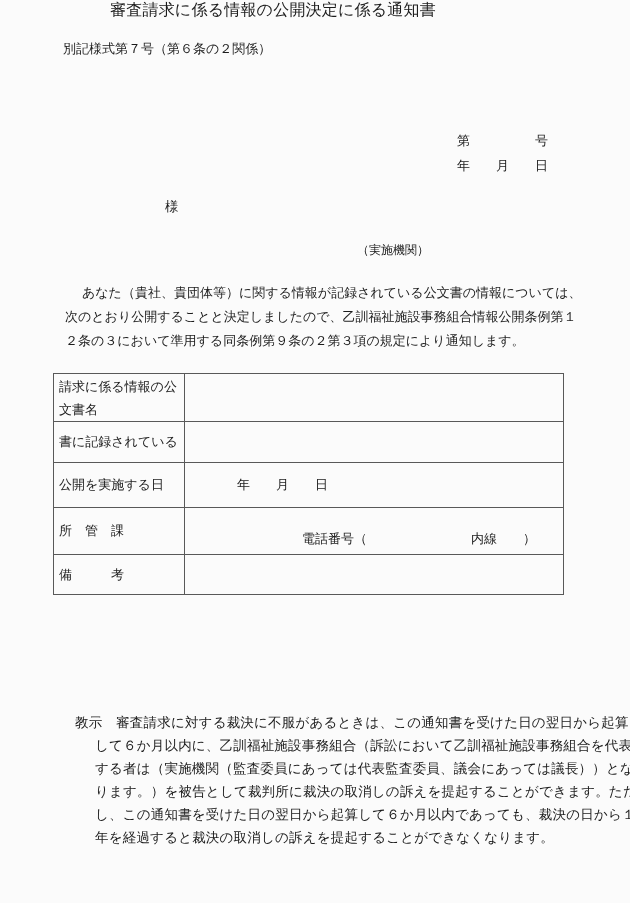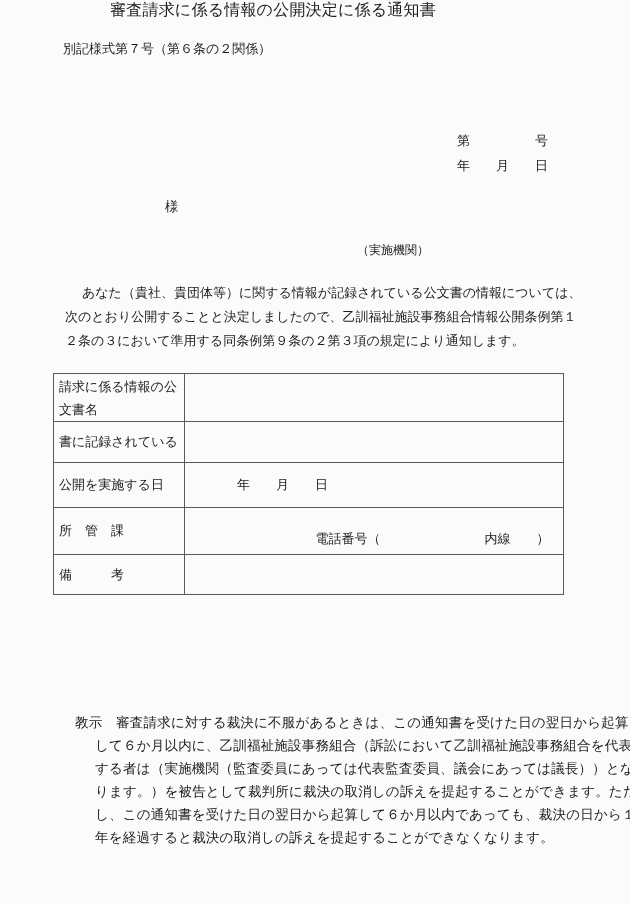--- a/index.html
+++ b/index.html
@@ -44,21 +44,21 @@
   tr.r1 { height: 48px; }
   tr.r2 { height: 112px; }
   tr.r3 { height: 41px; }
   tr.r4 { height: 45px; margin-top: 24px; }
   tr.r5 { height: 47px; }
   tr.r6 { height: 40px; }
 
   tr.r1 td.lbl { vertical-align: top; line-height: 23px; padding-top: 1px; }
   tr.r2 td.lbl { vertical-align: top; line-height: 25.5px; }
   tr.r4 td.val { padding-left: 52px; }
-  tr.r5 td.val { vertical-align: bottom; padding: 4px 0 6px 117px; text-align: center; }
+  tr.r5 td.val { vertical-align: bottom; padding: 4px 0 6px 117px; }
 
   .notice {
     left: 35px; top: 711px;
     font-size: 13.5px; line-height: 23px; letter-spacing: 0.2px;
     white-space: pre;
     padding-left: 20px; text-indent: -20px; margin-left: 40px;
   }
 </style>
 </head>
 <body>

